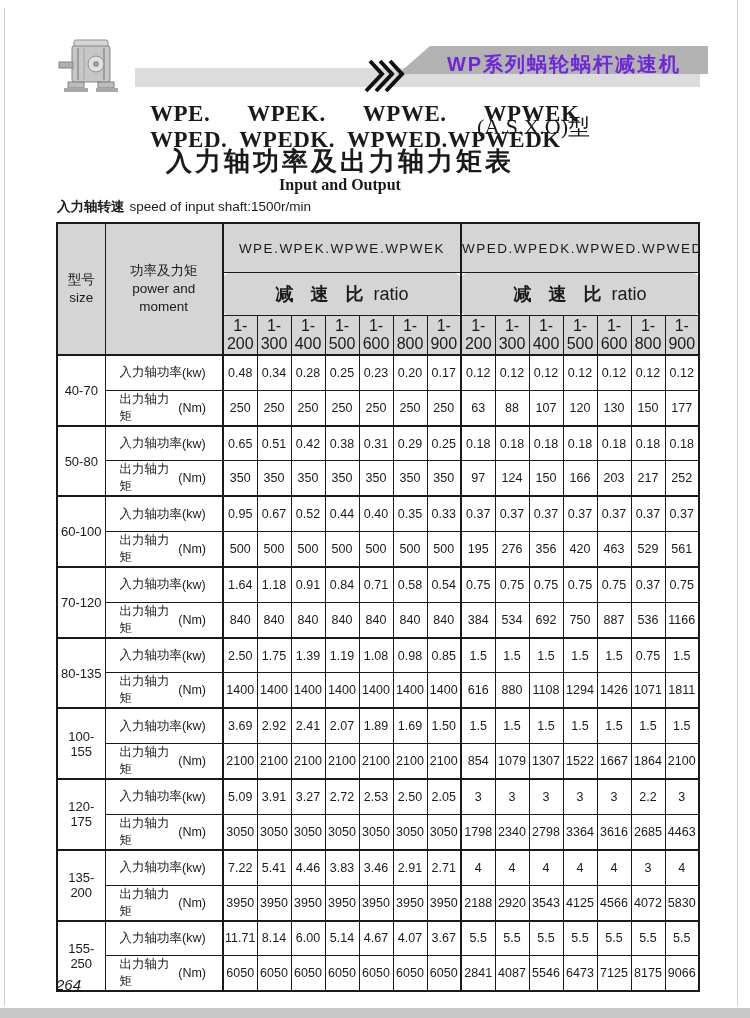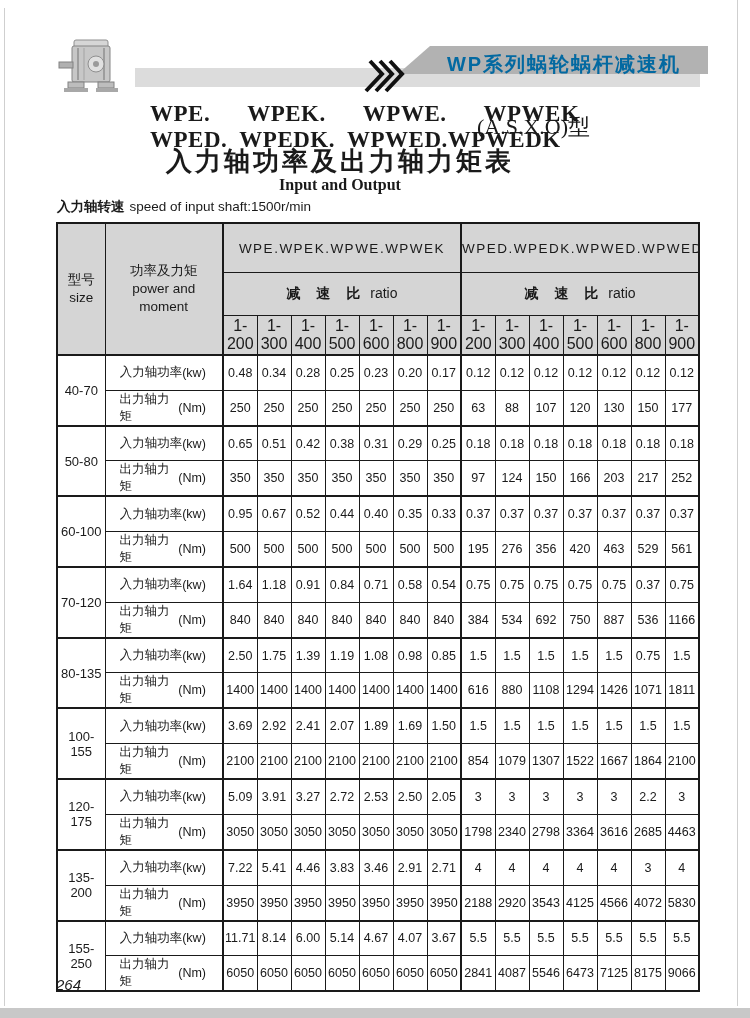--- a/index.html
+++ b/index.html
@@ -18,21 +18,21 @@
   .edge-left{position:absolute;left:4px;top:8px;bottom:12px;width:1px;background:var(--edge);}
   .edge-right{position:absolute;left:737px;top:0;bottom:12px;width:1px;background:var(--edge);}
   .footer-band{position:absolute;left:0;right:0;bottom:0;height:10px;background:var(--footer-band);}
 
   
   .logo{position:absolute;left:58px;top:34px;width:68px;height:62px;}
   .band{position:absolute;left:135px;top:68px;width:565px;height:19px;background:var(--banner-light);}
   .banner{position:absolute;left:398px;top:46px;width:310px;height:28px;background:var(--banner-dark);
           clip-path:polygon(32px 0,100% 0,100% 100%,0 100%);}
   .banner-title{position:absolute;left:430px;top:49px;width:268px;height:30px;line-height:30px;
-          text-align:center;font-weight:bold;font-size:20px;letter-spacing:2px;color:#0369a1;}
+          text-align:center;font-weight:bold;font-size:20px;letter-spacing:2px;color:#6d28d9;}
   .chevrons{position:absolute;left:360px;top:58px;width:46px;height:36px;}
 
   
   .t-line{position:absolute;left:150px;width:330px;text-align:center;white-space:pre;
           font-family:"Liberation Serif",serif;font-weight:bold;font-size:23px;letter-spacing:.5px;}
   .t1{top:101px;} .t2{top:127px;}
   .aso{position:absolute;left:477px;top:112px;font-family:"Liberation Serif",serif;
        font-weight:normal;font-size:22px;}
   .cn-title{position:absolute;left:57px;top:144px;width:566px;text-align:center;
        font-weight:bold;font-size:26px;letter-spacing:3px;}
@@ -43,28 +43,28 @@
   .note .cn{font-weight:bold;margin-right:5px;}
 
   
   .tbl-wrap{position:absolute;left:56px;top:222px;}
   table{border-collapse:collapse;table-layout:fixed;width:642px;border:2px solid var(--ink);}
   th,td{border:1px solid var(--ink);padding:0;text-align:center;vertical-align:middle;
         font-weight:normal;overflow:hidden;}
   thead th{background:var(--table-header-bg);}
   .h-col1,.h-col2{font-size:13.5px;line-height:1.35;}
   .group-head{height:48px;font-size:13.5px;letter-spacing:1.5px;}
-  .ratio-head{height:42px;font-size:14px;}
+  .ratio-head{height:42px;font-size:18px;border-radius:7px;}
   .ratio-head .cn{letter-spacing:6px;font-weight:bold;}
   .ratio-head .en{letter-spacing:0;margin-left:4px;}
   .ratio-cell{height:38px;font-size:16px;border-bottom:2px solid var(--ink);}
   tbody td{height:33.7px;font-size:12.5px;background:#fff;}
   td.size-cell{font-size:13px;}
   td.label-cell{text-align:left;}
-  td.label-cell .inner{display:flex;justify-content:center;align-items:center;
+  td.label-cell .inner{display:flex;justify-content:flex-start;align-items:center;
         padding:0 16px 0 14px;font-size:12.5px;}
   .thick-left{border-left:2px solid var(--ink) !important;}
   tr.block-start td{border-top:2px solid var(--ink);}
 
   .page-number{position:absolute;left:56px;top:976px;font-size:15px;font-style:italic;}
 </style>
 </head>
 <body>
 
 <div class="edge-left"></div>

